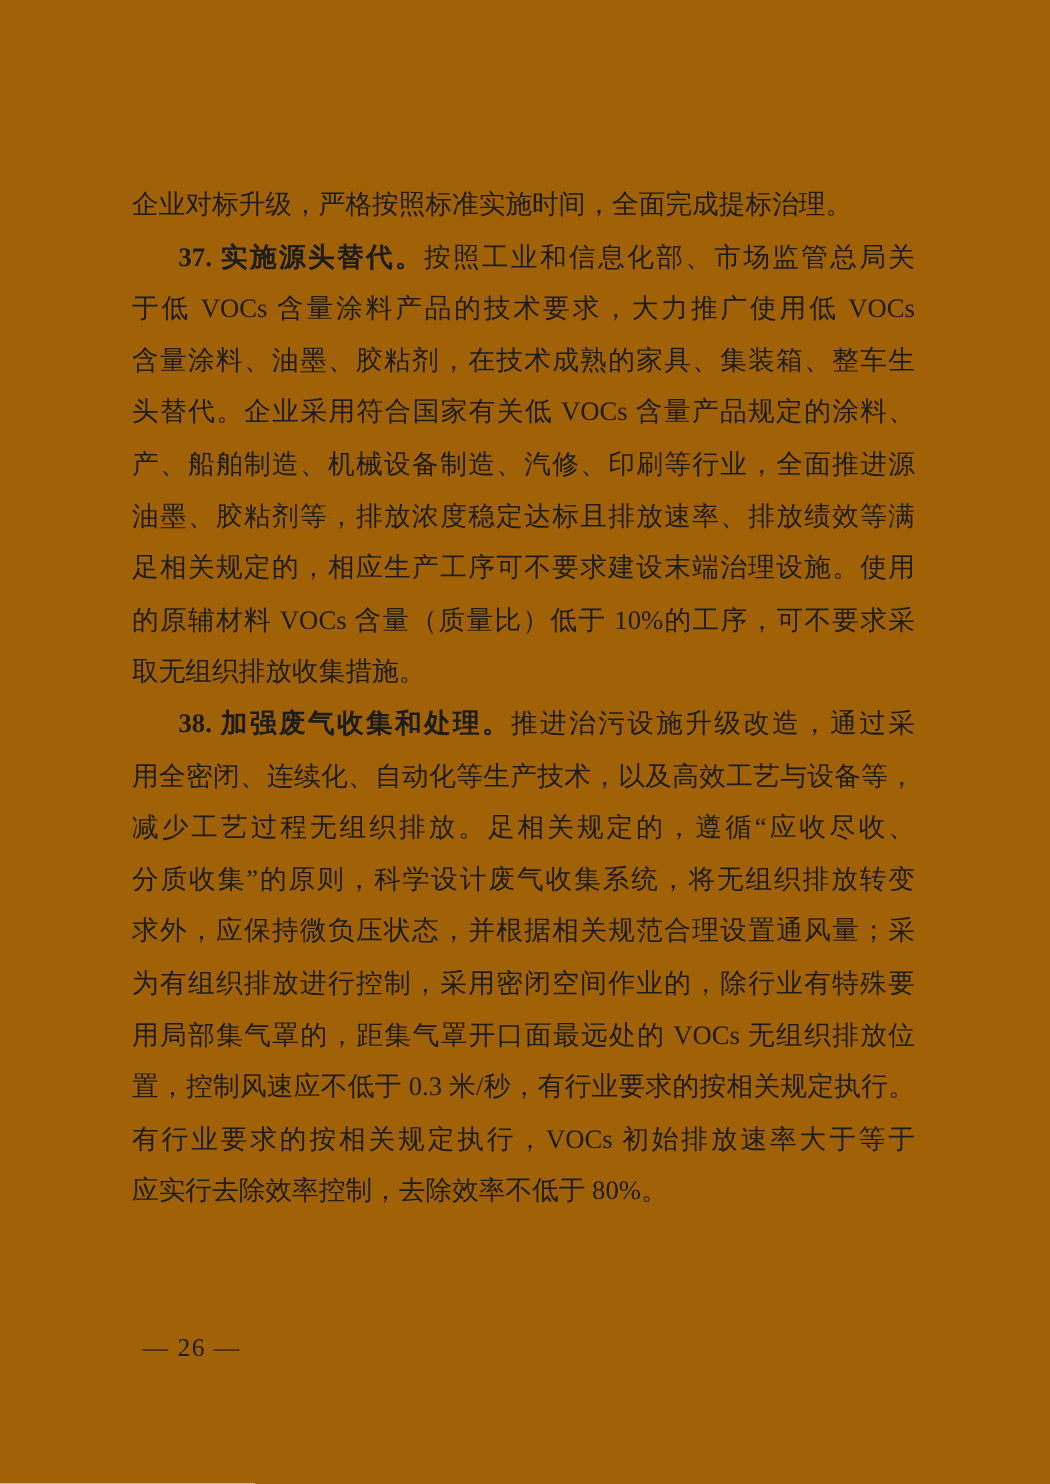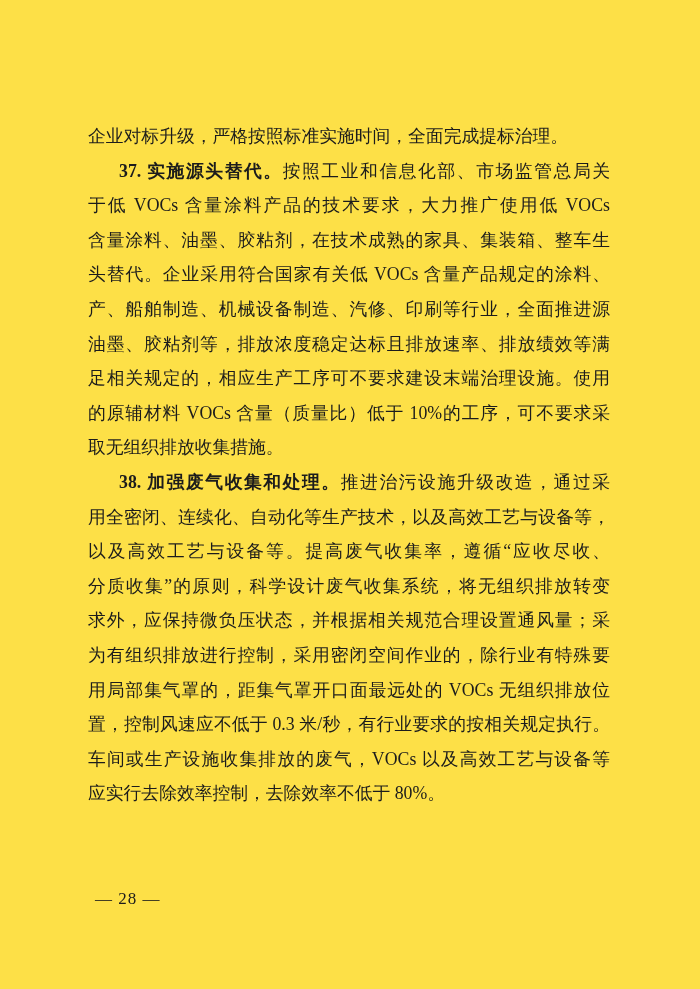--- a/index.html
+++ b/index.html
@@ -4,21 +4,21 @@
 <style>
   html, body {
     margin: 0;
     padding: 0;
     background: #ffffff;
   }
   .page {
     position: relative;
     width: 700px;
     height: 989px;
-    background: #fde047;
+    background: #a16207;
     overflow: hidden;
     font-family: "Liberation Serif", "DejaVu Serif", serif;
     color: #1c1c1c;
   }
   .body-text {
     position: absolute;
     left: 88px;
     top: 119px;
     width: 522px;
     font-size: 17.8px;
@@ -61,26 +61,26 @@
     <div class="line just">含量涂料、油墨、胶粘剂，在技术成熟的家具、集装箱、整车生</div>
     <div class="line just">头替代。企业采用符合国家有关低 VOCs 含量产品规定的涂料、</div>
     <div class="line just">产、船舶制造、机械设备制造、汽修、印刷等行业，全面推进源</div>
     <div class="line just">油墨、胶粘剂等，排放浓度稳定达标且排放速率、排放绩效等满</div>
     <div class="line just">足相关规定的，相应生产工序可不要求建设末端治理设施。使用</div>
     <div class="line just">的原辅材料 VOCs 含量（质量比）低于 10%的工序，可不要求采</div>
     <div class="line">取无组织排放收集措施。</div>
 
     <div class="line ind just"><span class="hd">38. 加强废气收集和处理。</span><span>推进治污设施升级改造，通过采</span></div>
     <div class="line just">用全密闭、连续化、自动化等生产技术，以及高效工艺与设备等，</div>
-    <div class="line just">以及高效工艺与设备等。提高废气收集率，遵循“应收尽收、</div>
+    <div class="line just">减少工艺过程无组织排放。足相关规定的，遵循“应收尽收、</div>
     <div class="line just">分质收集”的原则，科学设计废气收集系统，将无组织排放转变</div>
     <div class="line just">求外，应保持微负压状态，并根据相关规范合理设置通风量；采</div>
     <div class="line just">为有组织排放进行控制，采用密闭空间作业的，除行业有特殊要</div>
     <div class="line just">用局部集气罩的，距集气罩开口面最远处的 VOCs 无组织排放位</div>
     <div class="line just">置，控制风速应不低于 0.3 米/秒，有行业要求的按相关规定执行。</div>
-    <div class="line just">车间或生产设施收集排放的废气，VOCs 以及高效工艺与设备等</div>
+    <div class="line just">有行业要求的按相关规定执行，VOCs 初始排放速率大于等于</div>
     <div class="line">应实行去除效率控制，去除效率不低于 80%。</div>
 
 
   </div>
 
-  <div class="page-num">— 28 —</div>
+  <div class="page-num">— 26 —</div>
 </div>
 
 </body></html>

